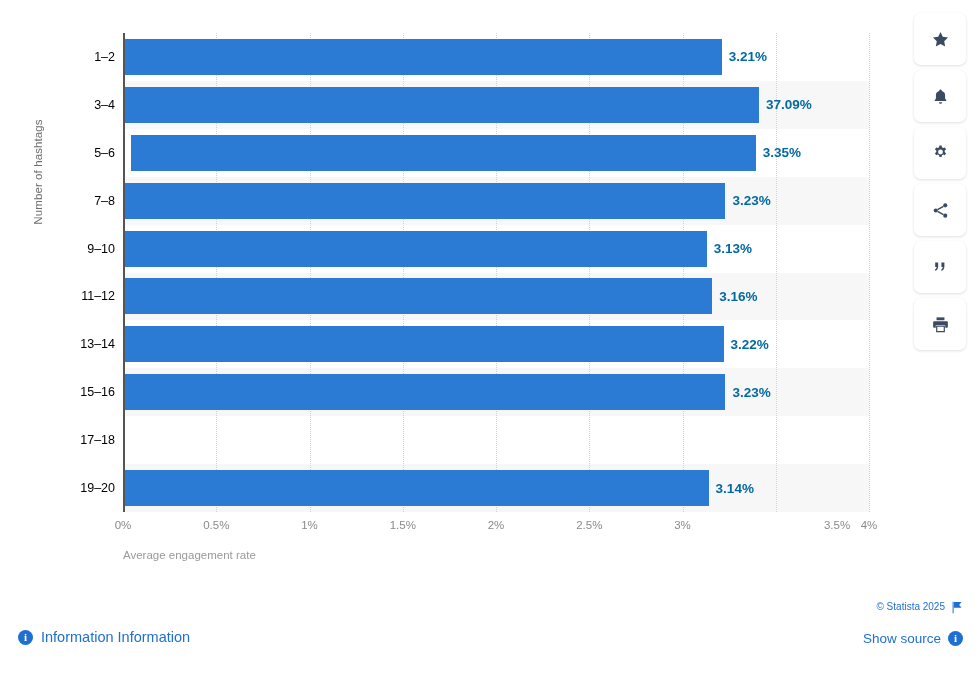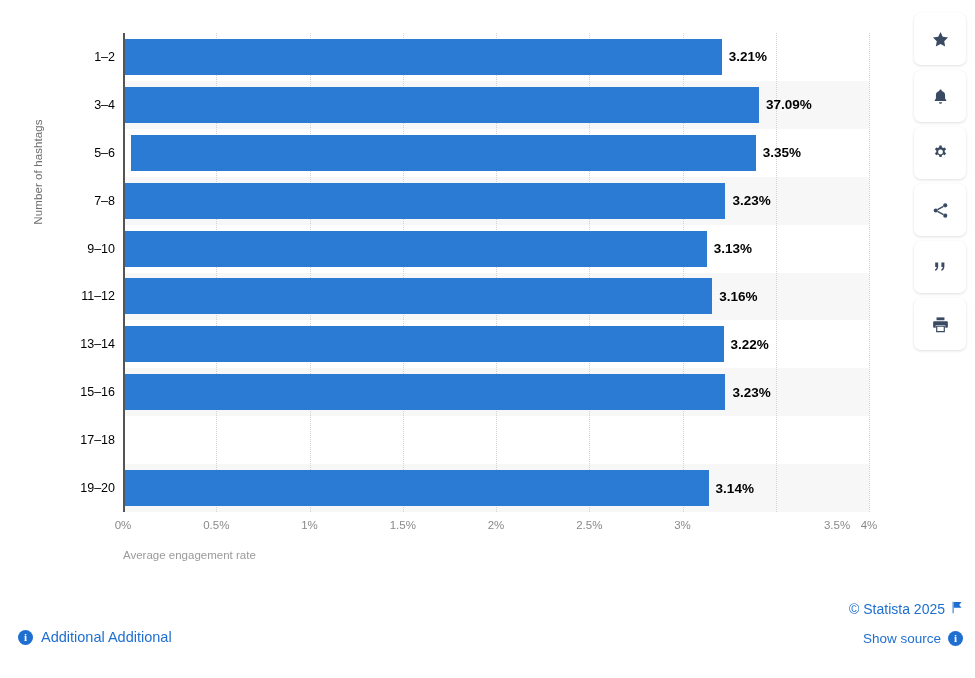--- a/index.html
+++ b/index.html
@@ -93,21 +93,21 @@
     align-items: center;
   }
   .bar {
     height: 36px;
     background: #2b7bd4;
     flex: 0 0 auto;
   }
   .bar-value {
     font-size: 13.5px;
     font-weight: bold;
-    color: #000000;
+    color: #0369a1;
     margin-left: 7px;
     white-space: nowrap;
   }
 
   
   .y-tick {
     position: absolute;
     right: 0;
     width: 100px;
     text-align: right;
@@ -170,21 +170,21 @@
     justify-content: center;
     cursor: pointer;
   }
   .tool-btn svg { display: block; }
 
   
   #copyright {
     position: absolute;
     right: 12px;
     top: 601px;
-    font-size: 14px;
+    font-size: 10px;
     color: #1f6fd0;
     display: flex;
     align-items: flex-start;
     gap: 6px;
     white-space: nowrap;
   }
   #additional-information {
     position: absolute;
     left: 18px;
     top: 629px;
@@ -381,19 +381,19 @@
   <span>
     <svg width="12" height="13" viewBox="0 0 12 13" fill="#1f6fd0">
       <path d="M1.6 0.8h1v11.4h-1z"></path>
       <path d="M2.9 1.1h7.6L8.2 3.9l2.3 2.9H2.9z"></path>
     </svg>
   </span>
 </div>
 
 <div id="additional-information">
   <span class="info-icon">i</span>
-  <span>Additional Additional</span>
+  <span>Information Information</span>
 </div>
 
 <div id="show-source">
   <span>Show source</span>
   <span class="info-icon">i</span>
 </div>
 
 </body></html>

